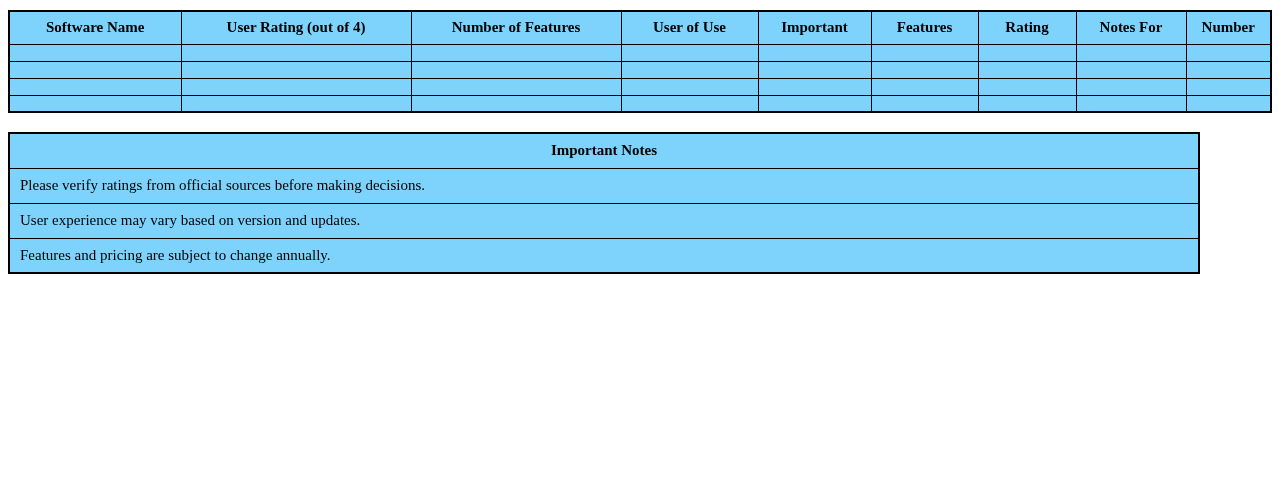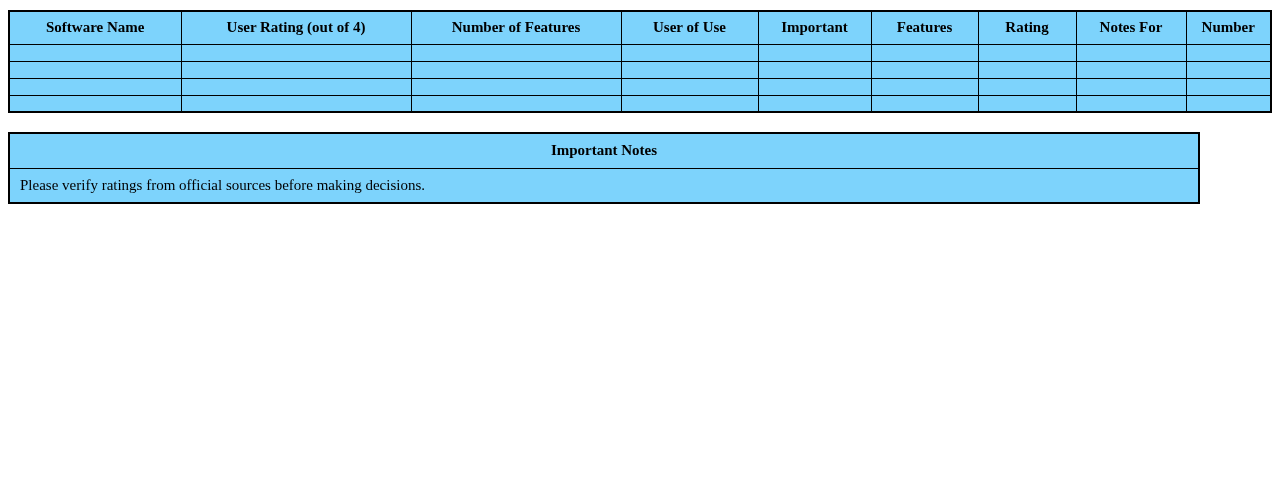--- a/index.html
+++ b/index.html
@@ -166,16 +166,22 @@
   <table class="notes-table">
     <thead>
       <tr>
         <th>Important Notes</th>
       </tr>
     </thead>
     <tbody>
       <tr>
         <td>Please verify ratings from official sources before making decisions.</td>
       </tr>
+      <tr>
+        <td>User experience may vary based on version and updates.</td>
+      </tr>
+      <tr>
+        <td>Features and pricing are subject to change annually.</td>
+      </tr>
     </tbody>
   </table>
 
 </div>
 
 </body></html>

